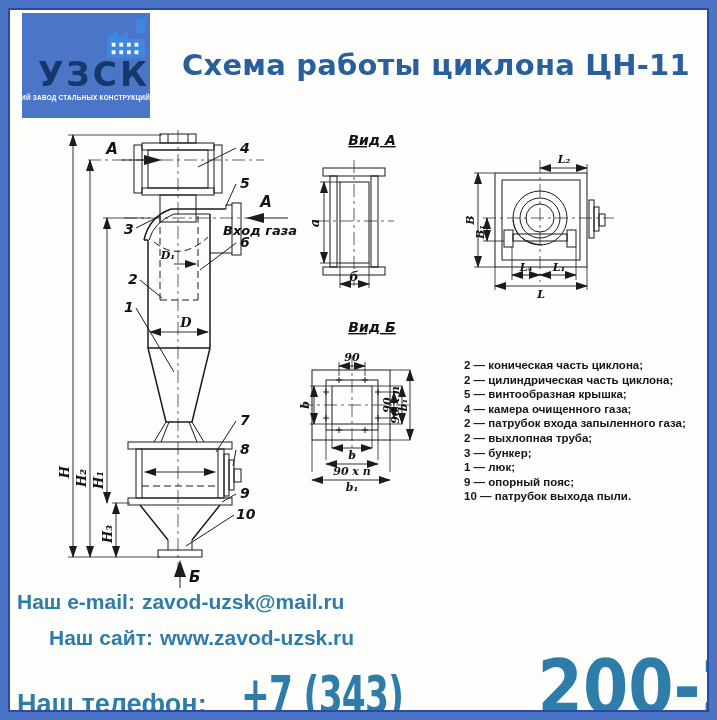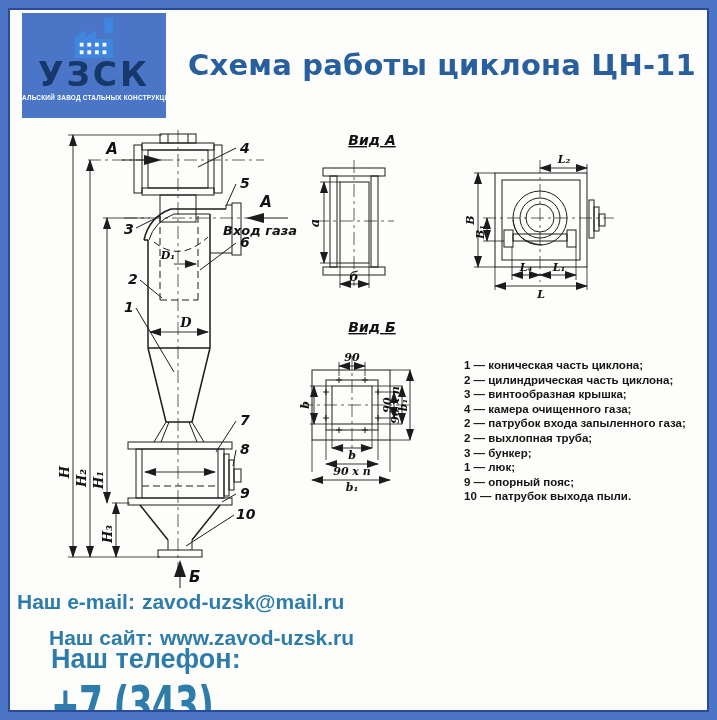--- a/index.html
+++ b/index.html
@@ -8,38 +8,37 @@
     background:#4b74c6;
     font-family:"Liberation Sans", sans-serif;
     overflow:hidden;
   }
   .inner {
     position:absolute; left:8px; top:8px; right:8px; bottom:8px;
     background:#fdfdfb; border:2px solid #2a4a9e; overflow:hidden;
   }
   
   .logo {
-    position:absolute; left:12px; top:3px; width:144px; height:105px;
-    background:#4b76c7; display:flex; flex-direction:column; align-items:center;
+    position:absolute; left:12px; top:3px; width:128px; height:105px;
+    background:#4b76c7; display:flex; flex-direction:column; align-items:flex-end;
   }
   .logo svg { margin-top:5px; }
   .logo-abbr {
     font-weight:800; font-size:33px; line-height:34px; letter-spacing:3px;
     color:#17386b; font-family:"DejaVu Sans", sans-serif;
   }
   .logo-sub {
     font-size:6.4px; font-weight:700; color:#ffffff; letter-spacing:.25px;
     margin-top:2px; white-space:nowrap;
   }
   .page-title {
     position:absolute; left:172px; top:38px; width:520px; margin:0;
     font-family:"DejaVu Sans", sans-serif;
     font-size:29px; font-weight:800; color:#2a5f9e; white-space:nowrap;
     letter-spacing:.2px;
-    text-align:center;
   }
   
   .diagram { position:absolute; left:18px; top:110px; }
   .out  { fill:none; stroke:#1c1c1c; stroke-width:1.5; }
   .thin { fill:none; stroke:#1c1c1c; stroke-width:1; }
   .cl   { fill:none; stroke:#1c1c1c; stroke-width:.7; stroke-dasharray:13 4 3 4; }
   .hid  { fill:none; stroke:#1c1c1c; stroke-width:1; stroke-dasharray:7 4; }
   .ext  { fill:none; stroke:#1c1c1c; stroke-width:.8; }
   .dim  { fill:none; stroke:#1c1c1c; stroke-width:.9;
           marker-start:url(#as); marker-end:url(#ae); }
@@ -59,21 +58,21 @@
   }
   
   .contact-line {
     position:absolute; left:7px; display:flex; gap:7px;
     font-size:21px; font-weight:700; color:#2e7ca9; white-space:nowrap;
   }
   .email-line { top:580px; }
   .site-line  { top:616px;margin-left:32px; }
   .phone-line {
     position:absolute; left:7px; right:7px; top:634px; height:64px;
-    display:flex; align-items:baseline; color:#2e7ca9; white-space:nowrap;flex-direction:column;
+    display:flex; align-items:baseline; color:#2e7ca9; white-space:nowrap;
   }
   .phone-label { font-size:27px; font-weight:800; }
   .phone-code  { font-size:52px; font-weight:800; margin-left:34px;
                  transform:scaleX(.66); transform-origin:bottom left;
                  font-family:"DejaVu Sans", sans-serif; letter-spacing:-1px; }
   .phone-number{ font-size:74px; font-weight:800; margin-left:auto;
                  transform:scaleX(.88); transform-origin:bottom right;
                  font-family:"DejaVu Sans", sans-serif; letter-spacing:0px; }
 </style>
 </head>
@@ -291,23 +290,23 @@
         <line class="dim" x1="304" y1="328" x2="344" y2="328"></line>
         <text class="dimsm" x="324" y="339" text-anchor="middle">b</text>
         <line class="dim" x1="298" y1="344" x2="350" y2="344"></line>
         <text class="dimsm" x="324" y="355" text-anchor="middle">90 х п</text>
         <line class="dim" x1="284" y1="360" x2="362" y2="360"></line>
         <text class="dimsm" x="324" y="371" text-anchor="middle">b₁</text>
       </g>
     </svg>
 
     <div class="legend">
-      <div>1 — коническая часть циклона;</div>
+      <div>2 — коническая часть циклона;</div>
       <div>2 — цилиндрическая часть циклона;</div>
-      <div>3 — винтообразная крышка;</div>
+      <div>5 — винтообразная крышка;</div>
       <div>4 — камера очищенного газа;</div>
       <div>2 — патрубок входа запыленного газа;</div>
       <div>2 — выхлопная труба;</div>
       <div>3 — бункер;</div>
       <div>1 — люк;</div>
       <div>9 — опорный пояс;</div>
       <div>10 — патрубок выхода пыли.</div>
     </div>
 
     <div class="contact-line email-line">

